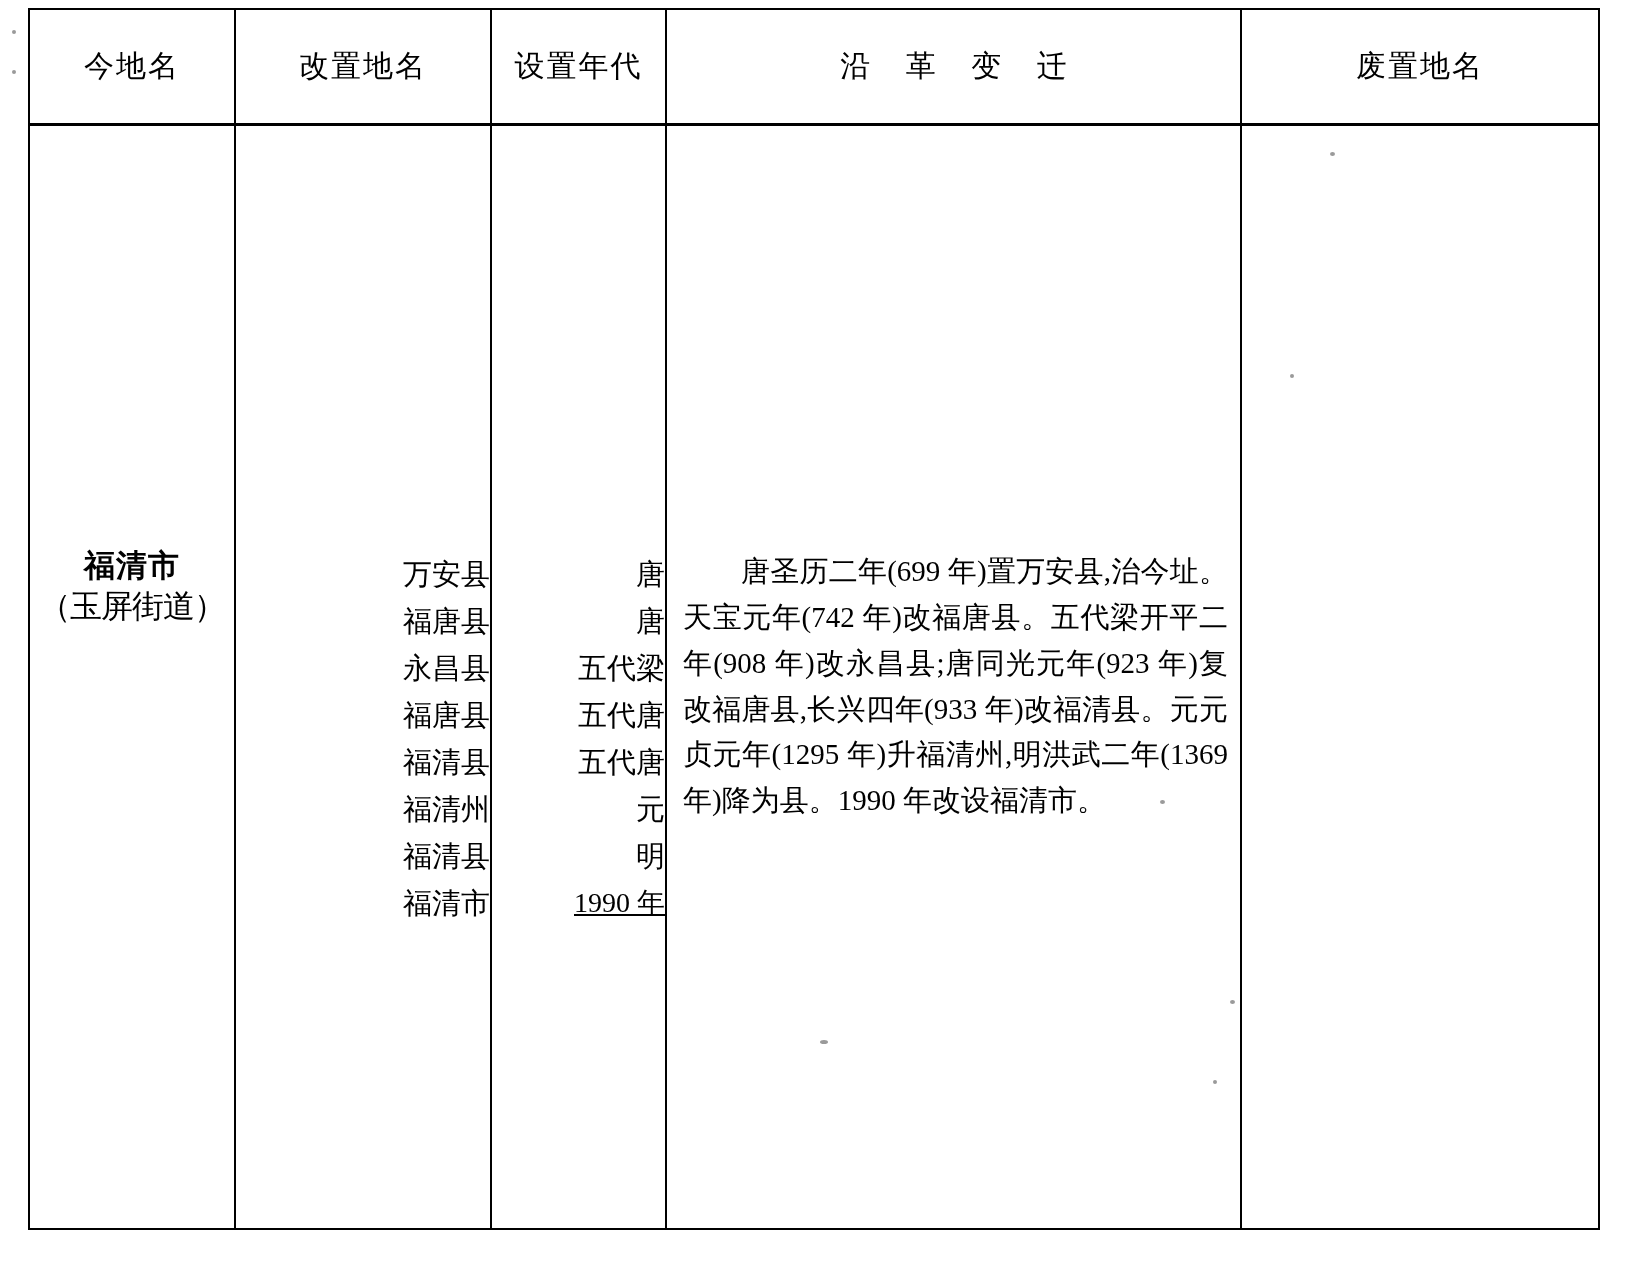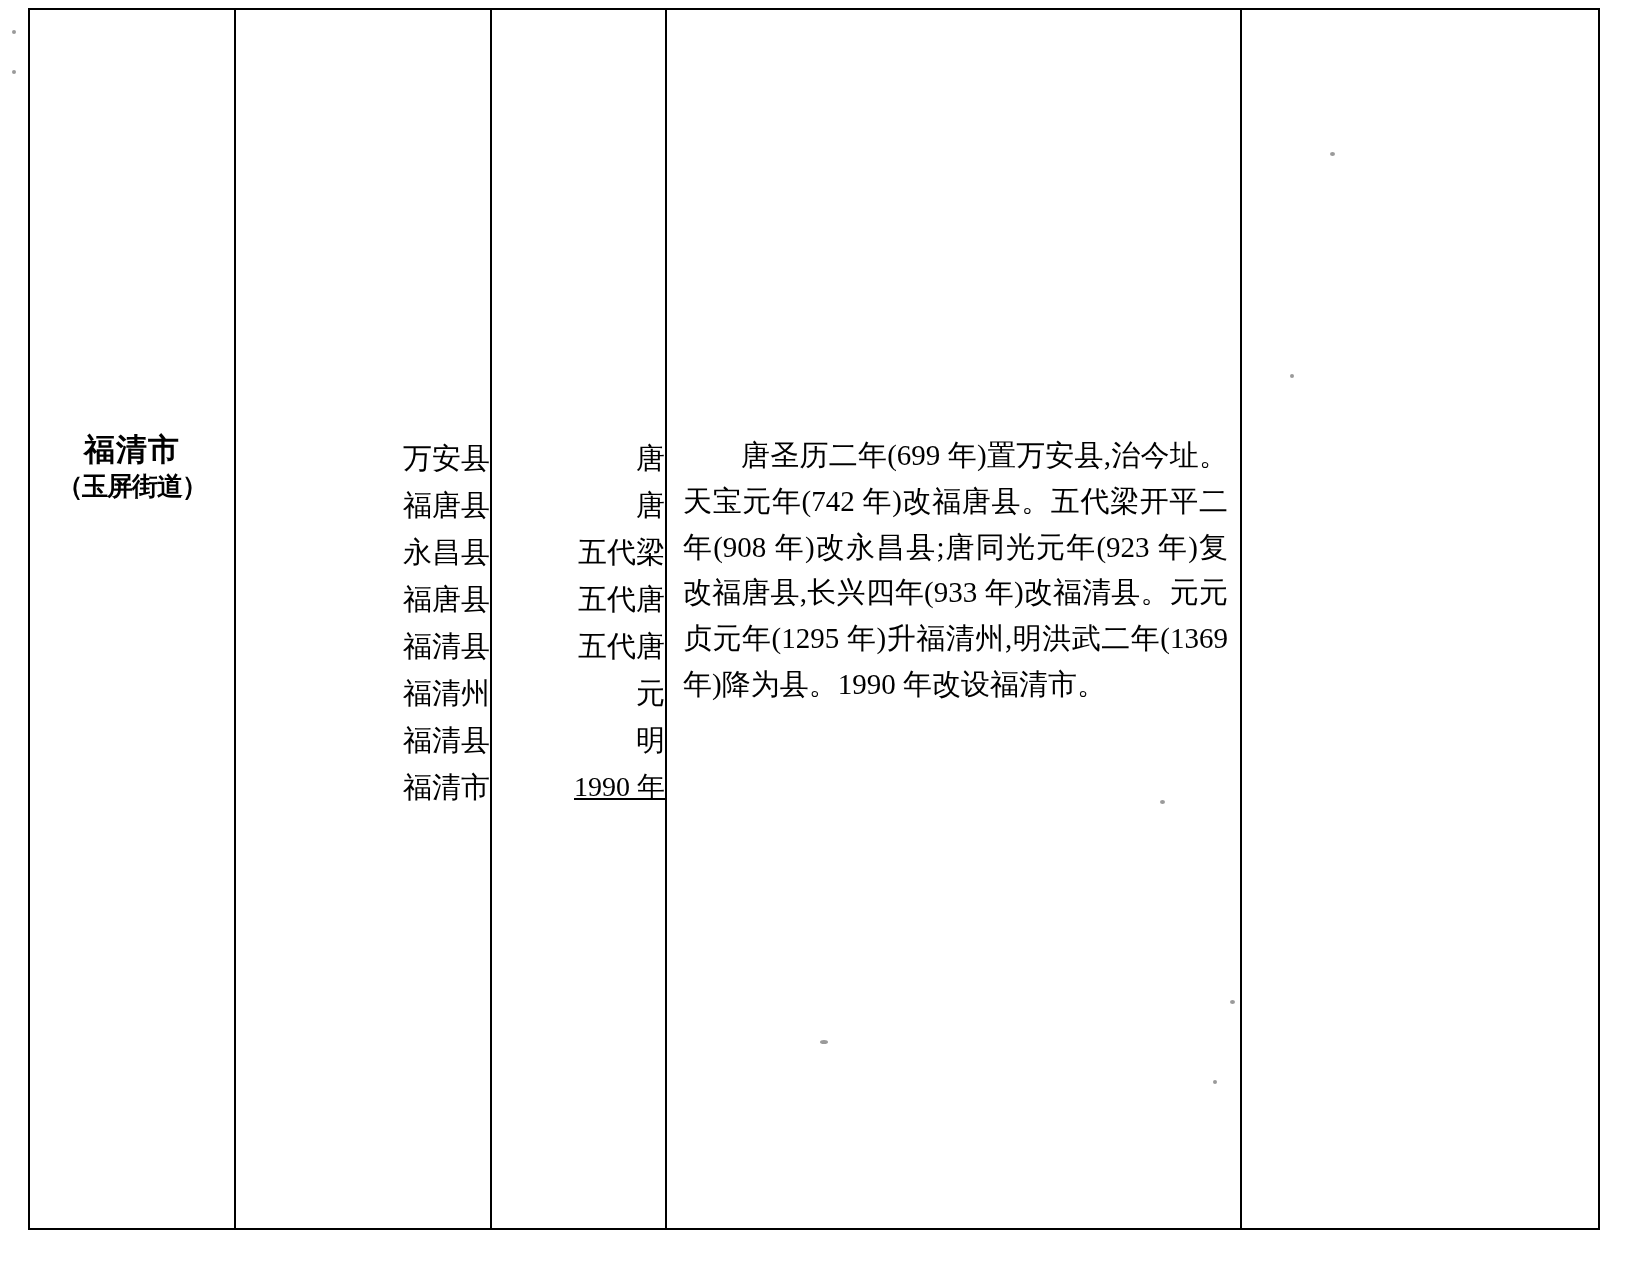--- a/index.html
+++ b/index.html
@@ -81,22 +81,22 @@
     text-align: center;
     line-height: 1.28;
   }
   .nowname .main {
     font-size: 31px;
     font-weight: bold;
     letter-spacing: 1px;
     display: block;
   }
   .nowname .sub {
-    font-size: 26px;
-    font-weight: bold;
+    font-size: 32px;
+    font-weight: normal;
     display: block;
     white-space: nowrap;
     letter-spacing: -1px;
     text-align: right;
   }
 
   
   .stack {
     margin-top: 425px;
     text-align: right;
@@ -141,20 +141,27 @@
 
   <table class="tbl">
     <colgroup>
       <col class="c-now">
       <col class="c-renamed">
       <col class="c-era">
       <col class="c-hist">
       <col class="c-abolish">
     </colgroup>
     <tbody>
+      <tr class="hdr">
+        <td>今地名</td>
+        <td>改置地名</td>
+        <td>设置年代</td>
+        <td class="wide-head">沿 革 变 迁</td>
+        <td>废置地名</td>
+      </tr>
 
       <tr class="body-row">
         <td>
           <div class="nowname-wrap">
             <div class="nowname">
               <span class="main">福清市</span>
               <span class="sub">（玉屏街道）</span>
             </div>
           </div>
         </td>

